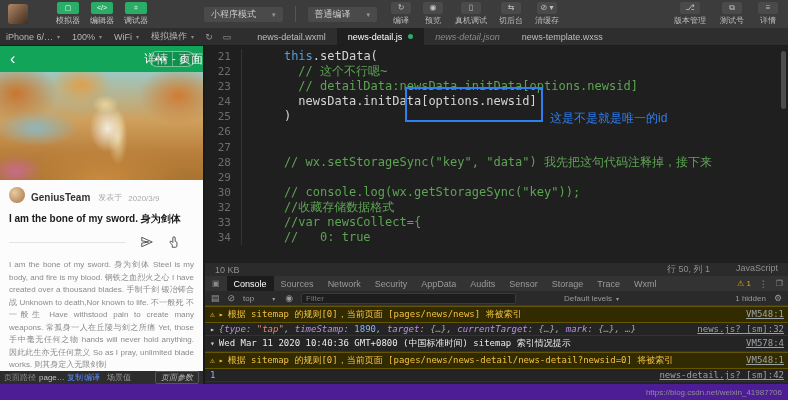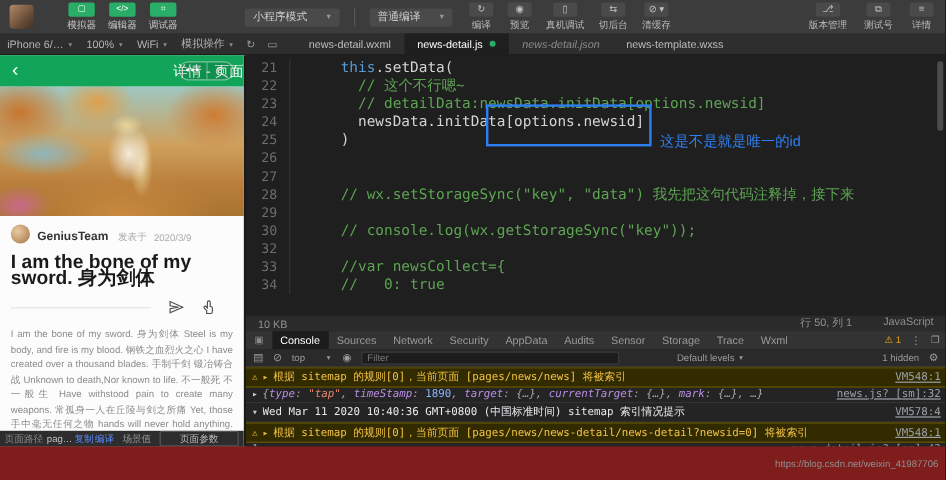--- a/index.html
+++ b/index.html
@@ -63,33 +63,33 @@
       radial-gradient(ellipse 110px 50px at 50% 100%, #c98a3f 0%, rgba(201,138,63,0) 75%),
       radial-gradient(ellipse 40px 24px at 8% 92%, #c96a8a 0%, rgba(201,106,138,0) 70%),
       linear-gradient(180deg, #9ec7c2 0%, #cfa05c 45%, #b97f3c 75%, #a8742f 100%); }
   .sim-body { flex:1; min-height:0; padding:7px 9px 0; overflow:hidden; background:#fcfcfc; }
   .author-row { display:flex; align-items:flex-end; }
   .author-avatar { width:16px; height:16px; border-radius:50%; flex:none;
                    background:radial-gradient(circle at 35% 35%, #e8cba2, #b98d5f 70%); }
   .author-name { font-size:10px; font-weight:bold; color:#333; margin-left:6px; }
   .author-pub { font-size:8px; color:#aaa; margin-left:8px; }
   .author-date { font-size:8px; color:#aaa; margin-left:6px; }
-  .art-title { margin-top:9px; font-size:16px; font-weight:bold; color:#1a1a1a; line-height:14px; }
+  .art-title { margin-top:9px; font-size:10px; font-weight:bold; color:#1a1a1a; line-height:14px; }
   .art-actions { margin-top:9px; display:flex; align-items:center; }
   .art-rule { flex:1; height:1px; background:#e4e4e4; margin-right:14px; }
   .art-ic { width:14px; height:14px; margin-right:13px; color:#4a4a4a; cursor:pointer; }
   .art-ic svg { width:100%; height:100%; fill:none; stroke:#4a4a4a; stroke-width:1.6; }
   .art-body { margin-top:10px; font-size:8px; color:#8b8b8b; line-height:12.5px; text-align:justify; }
   .sim-footer { height:13px; flex:none; background:#2d2d2d; display:flex; align-items:center;
                 font-size:8px; padding:0 4px; white-space:nowrap; overflow:hidden; }
   .sf-label { color:#8a8a8a; margin-right:3px; }
   .sf-path  { color:#c2c2c2; max-width:58px; overflow:hidden; text-overflow:ellipsis; }
   .sf-link  { color:#5b8cff; margin-left:1px; cursor:pointer; }
   .sf-plain { color:#9a9a9a; margin-left:7px; }
-  .sf-button{ color:#bbb; border:1px solid #555; border-radius:2px; padding:0 16px; margin-left:7px; cursor:pointer; }
+  .sf-button{ color:#bbb; border:1px solid #555; border-radius:2px; padding:0 5px; margin-left:24px; cursor:pointer;font-style:italic; }
 
   
   .right { flex:1; display:flex; flex-direction:column; min-width:0; }
   .editor { height:216px; flex:none; position:relative; background:#1f1f1f; overflow:hidden; padding-top:3px; }
   .code-line { display:flex; height:15.1px; line-height:15.1px; font-family:"DejaVu Sans Mono",monospace; font-size:12px; }
   .ln { width:37px; flex:none; text-align:right; padding-right:10px; color:#6d6d6d; font-size:11px;
         border-right:1px solid #333; margin-right:13px; }
   .ct { white-space:pre; color:#d4d4d4; }
   .kw { color:#569cd6; } .cm { color:#5da453; } .pl { color:#d4d4d4; }
   .anno-box  { position:absolute; left:200px; top:41px; width:138px; height:35px; border:2px solid #2e7ff2; }
@@ -135,21 +135,21 @@
   .m-text { flex:1; min-width:0; white-space:nowrap; overflow:hidden; }
   .m-link { margin-left:8px; color:#9aa0a6; text-decoration:underline; white-space:nowrap; cursor:pointer; }
   .obj { color:#a8a8a8; font-style:italic; }
   .key { color:#b98ee4; font-style:italic; }
   .str { color:#e8856c; font-style:italic; }
   .num { color:#8ab4f8; }
   .date { color:#e8eaed; }
   .m-prompt { color:#3d7ff5; font-weight:bold; padding:1px 0 0 6px; font-size:10px; }
 
   
-  .watermark { height:28px; flex:none; background:#7f1d1d; display:flex; align-items:center;
+  .watermark { height:16px; flex:none; background:#4c1d95; display:flex; align-items:center;
                justify-content:flex-end; font-size:8px; color:#8f8f8f; padding-right:6px; }
 </style>
 </head>
 <body>
 
 <div class="app">
 
   <div class="toolbar">
     <div class="avatar"></div>
     <div id="panel-buttons" style="display: flex;">
@@ -333,20 +333,21 @@
           <div class="code-line">
             <span class="ln">29</span>
             <span class="ct"></span>
           </div>
           <div class="code-line">
             <span class="ln">30</span>
             <span class="ct"><span class="cm">    // console.log(wx.getStorageSync("key"));</span></span>
           </div>
           <div class="code-line">
             <span class="ln">32</span>
+            <span class="ct"><span class="cm">    //收藏存储数据格式</span></span>
           </div>
           <div class="code-line">
             <span class="ln">33</span>
             <span class="ct"><span class="cm">    //var newsCollect={</span></span>
           </div>
           <div class="code-line">
             <span class="ln">34</span>
             <span class="ct"><span class="cm">    //   0: true</span></span>
           </div>
           <div class="anno-box"></div>

